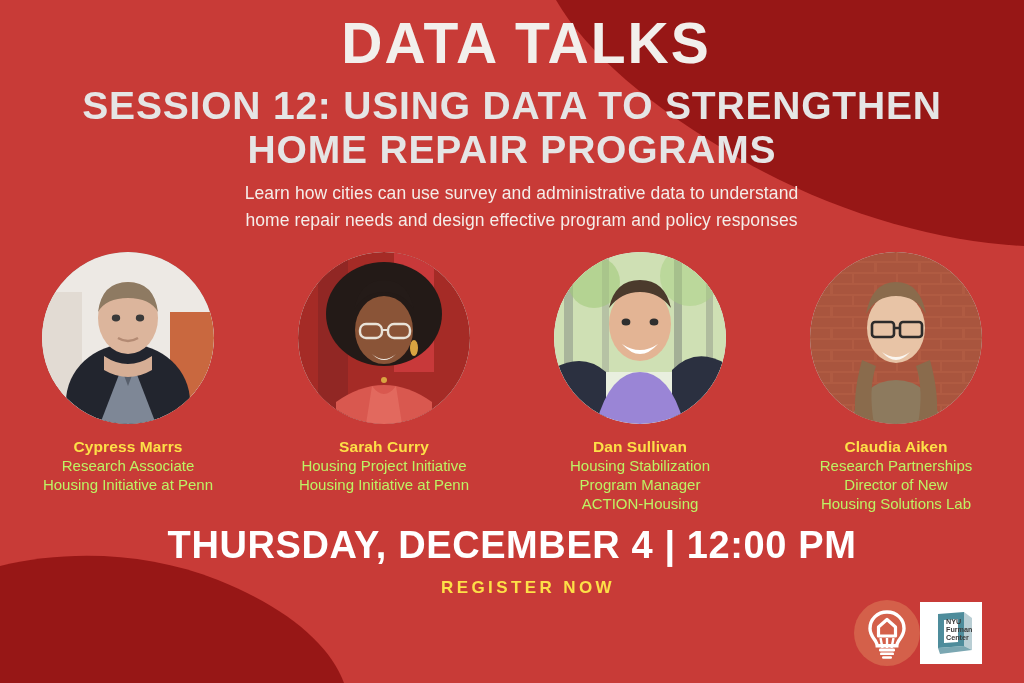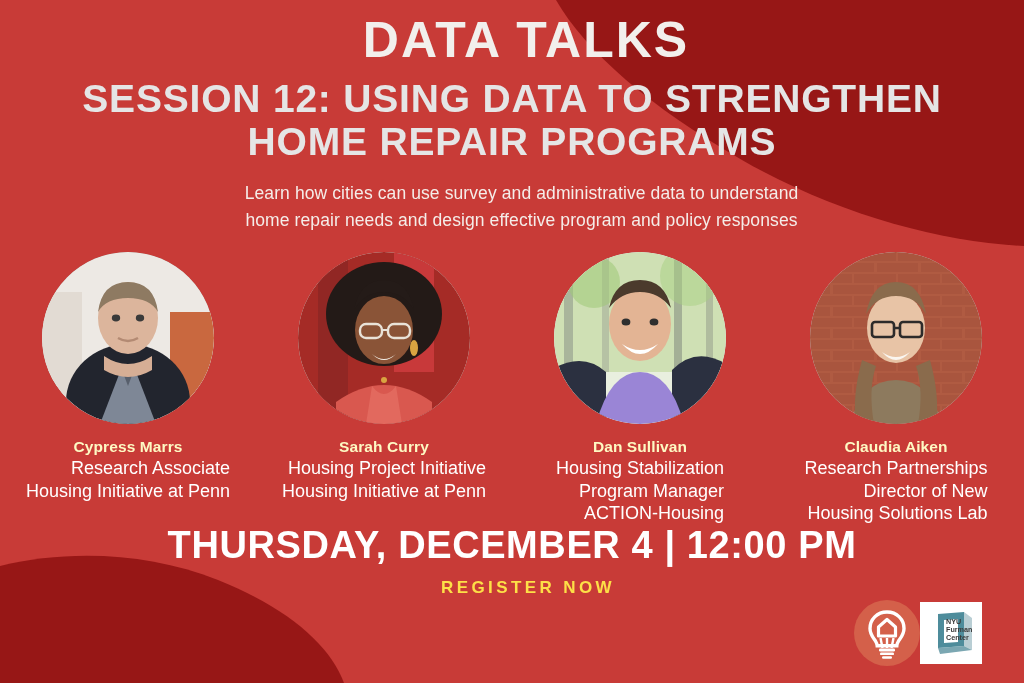--- a/index.html
+++ b/index.html
@@ -26,21 +26,21 @@
   }
 
   
   .head-wrap{
     position:absolute;
     top:14px; left:0; width:1024px;
     text-align:center;
     z-index:5;
   }
   .title-main{
-    font-size:50px;
+    font-size:57px;
     font-weight:bold;
     letter-spacing:2.0px;
     color:#F2EFEC;
     line-height:1.05;
     text-transform:uppercase;
     font-stretch:condensed;
     padding-left:28px;
   }
   .title-sub{
     margin-top:10px;
@@ -86,29 +86,29 @@
     overflow:hidden;
     position:relative;
     background:#BEBAB4;
   }
   .portrait svg{ display:block; width:172px; height:172px; }
 
   .sp-name{
     margin-top:14px;
     font-size:15.5px;
     font-weight:bold;
-    color:#fef9c3;
+    color:#fde047;
     letter-spacing:0.1px;
     text-align:center;
   }
   .sp-lines{
     margin-top:1px;
-    font-size:18px;
-    color:#ffffff;
-    text-align:right;
+    font-size:15px;
+    color:#bef264;
+    text-align:center;
     line-height:1.26;
   }
   .sp-lines .ln{ display:block; }
 
   
   .date-line{
     position:absolute;
     top:524px; left:0; width:1024px;
     text-align:center;
     z-index:5;

